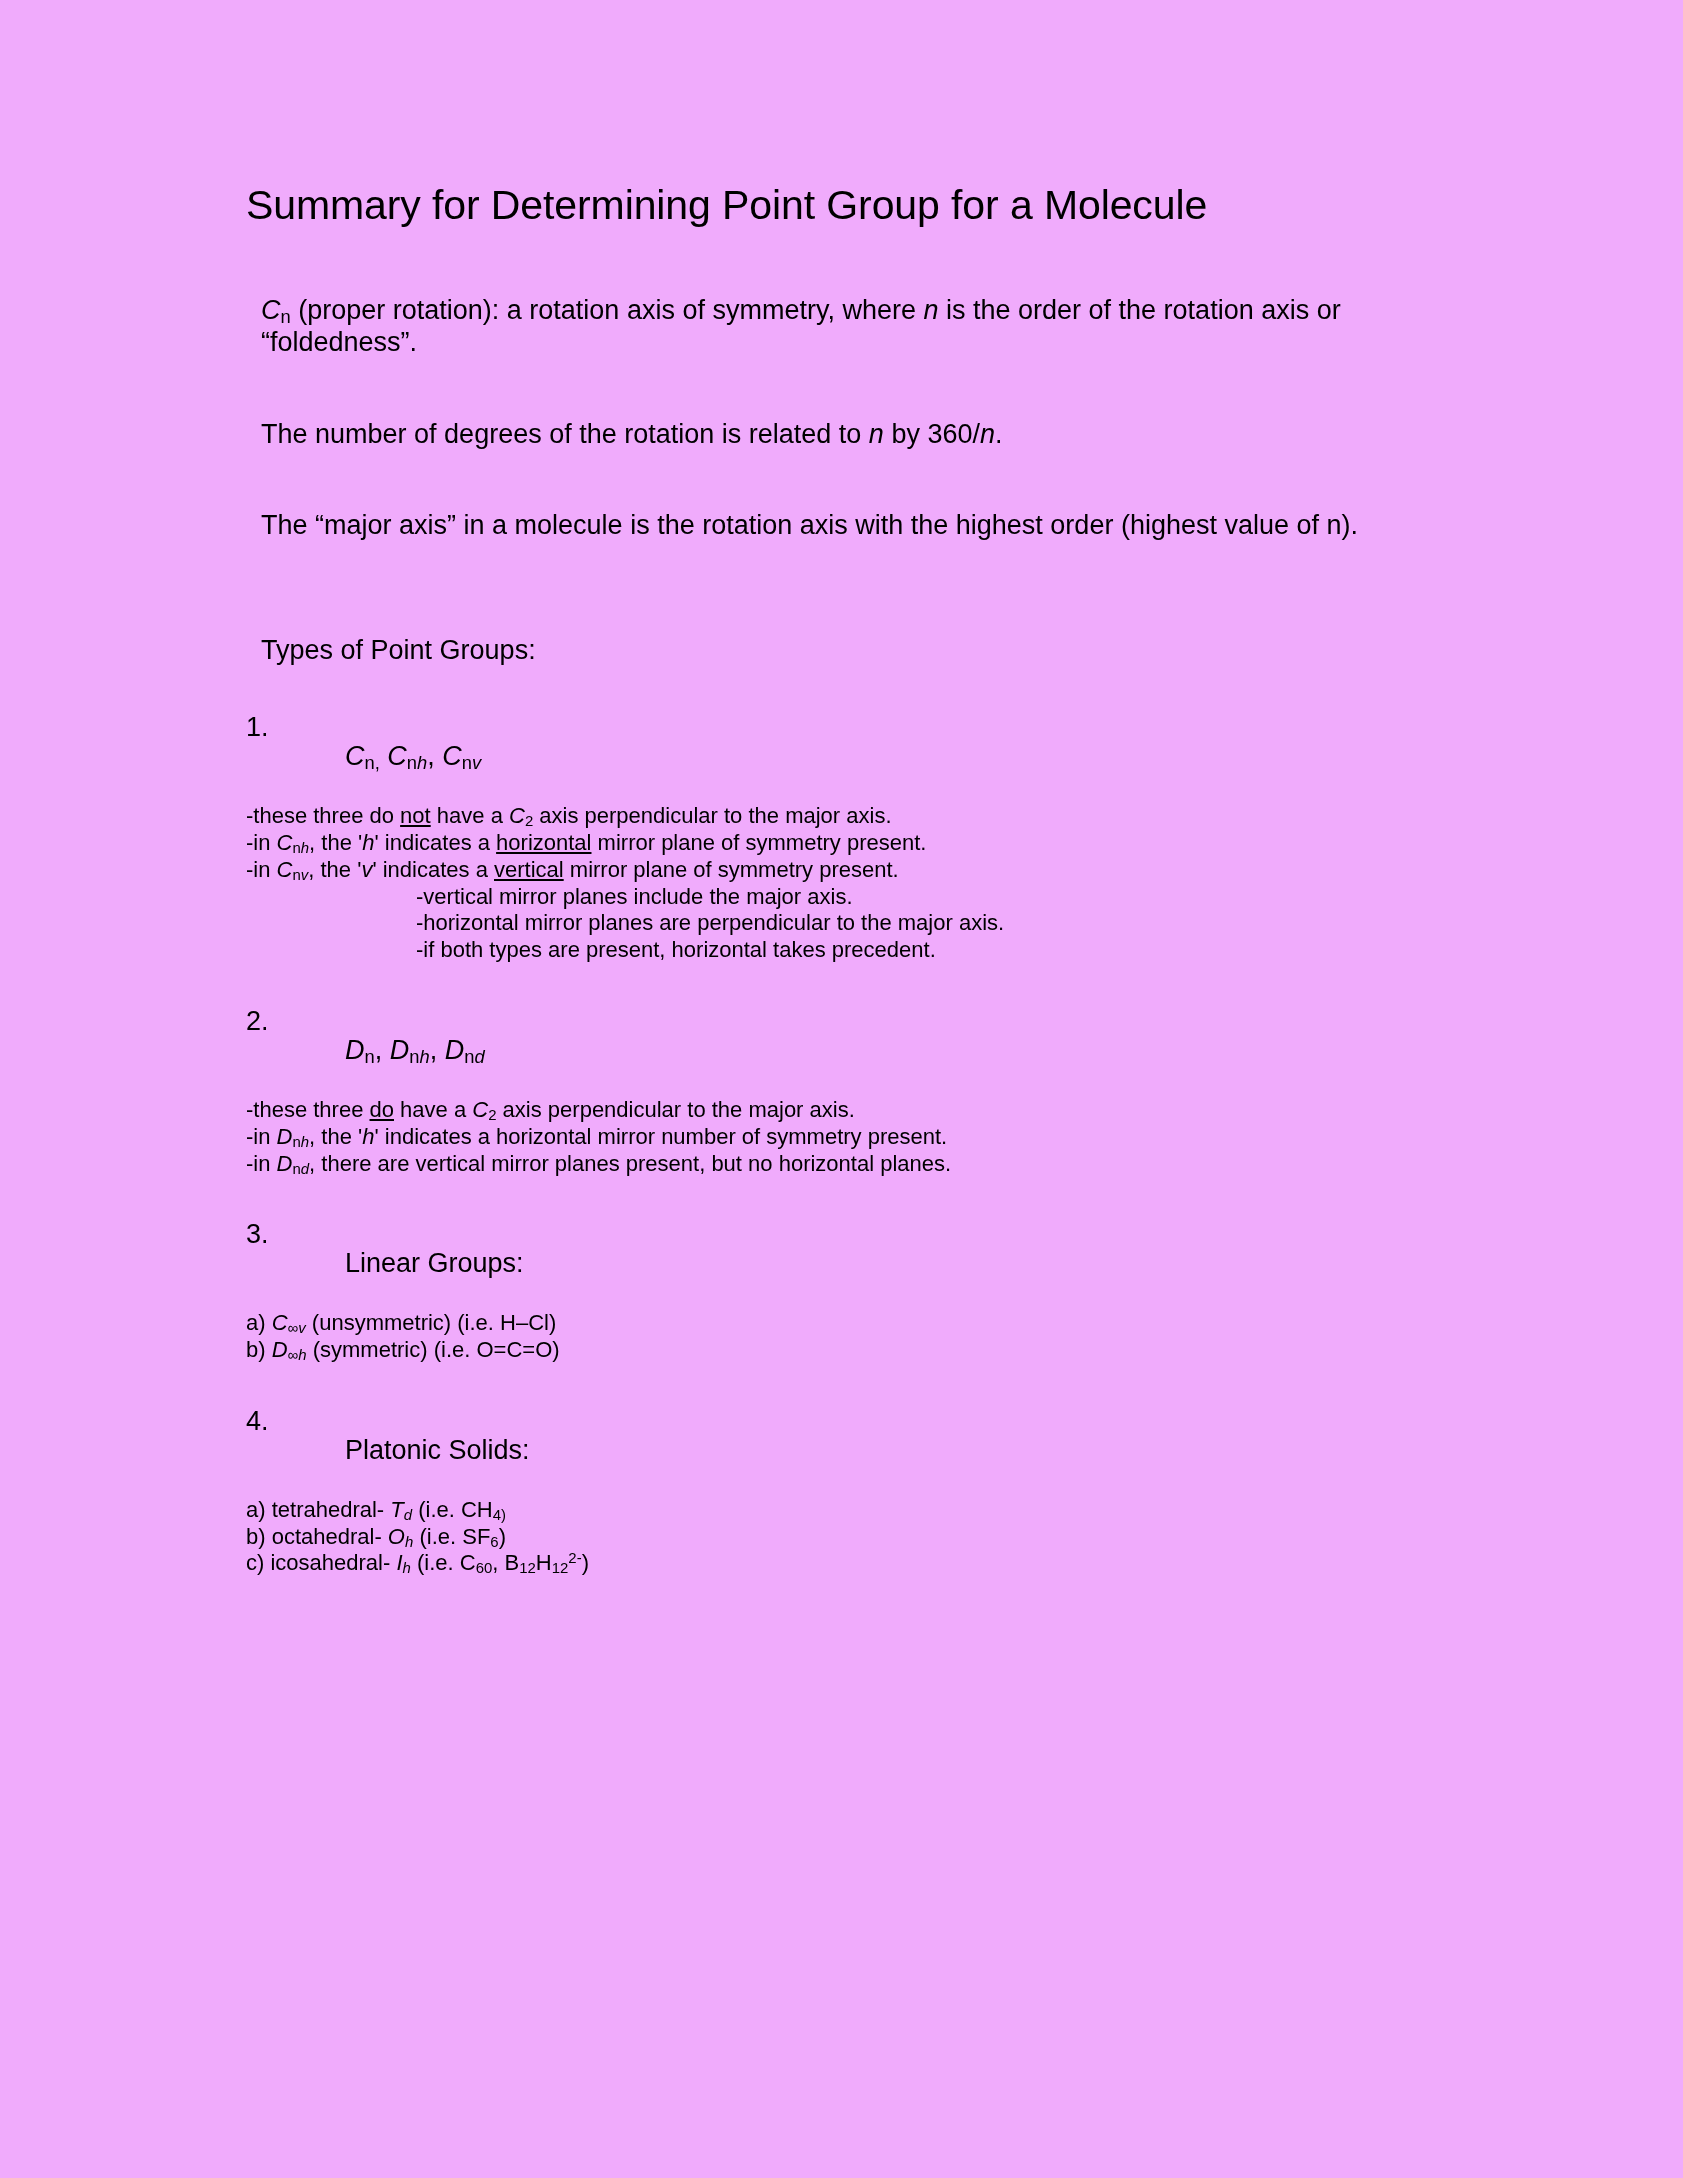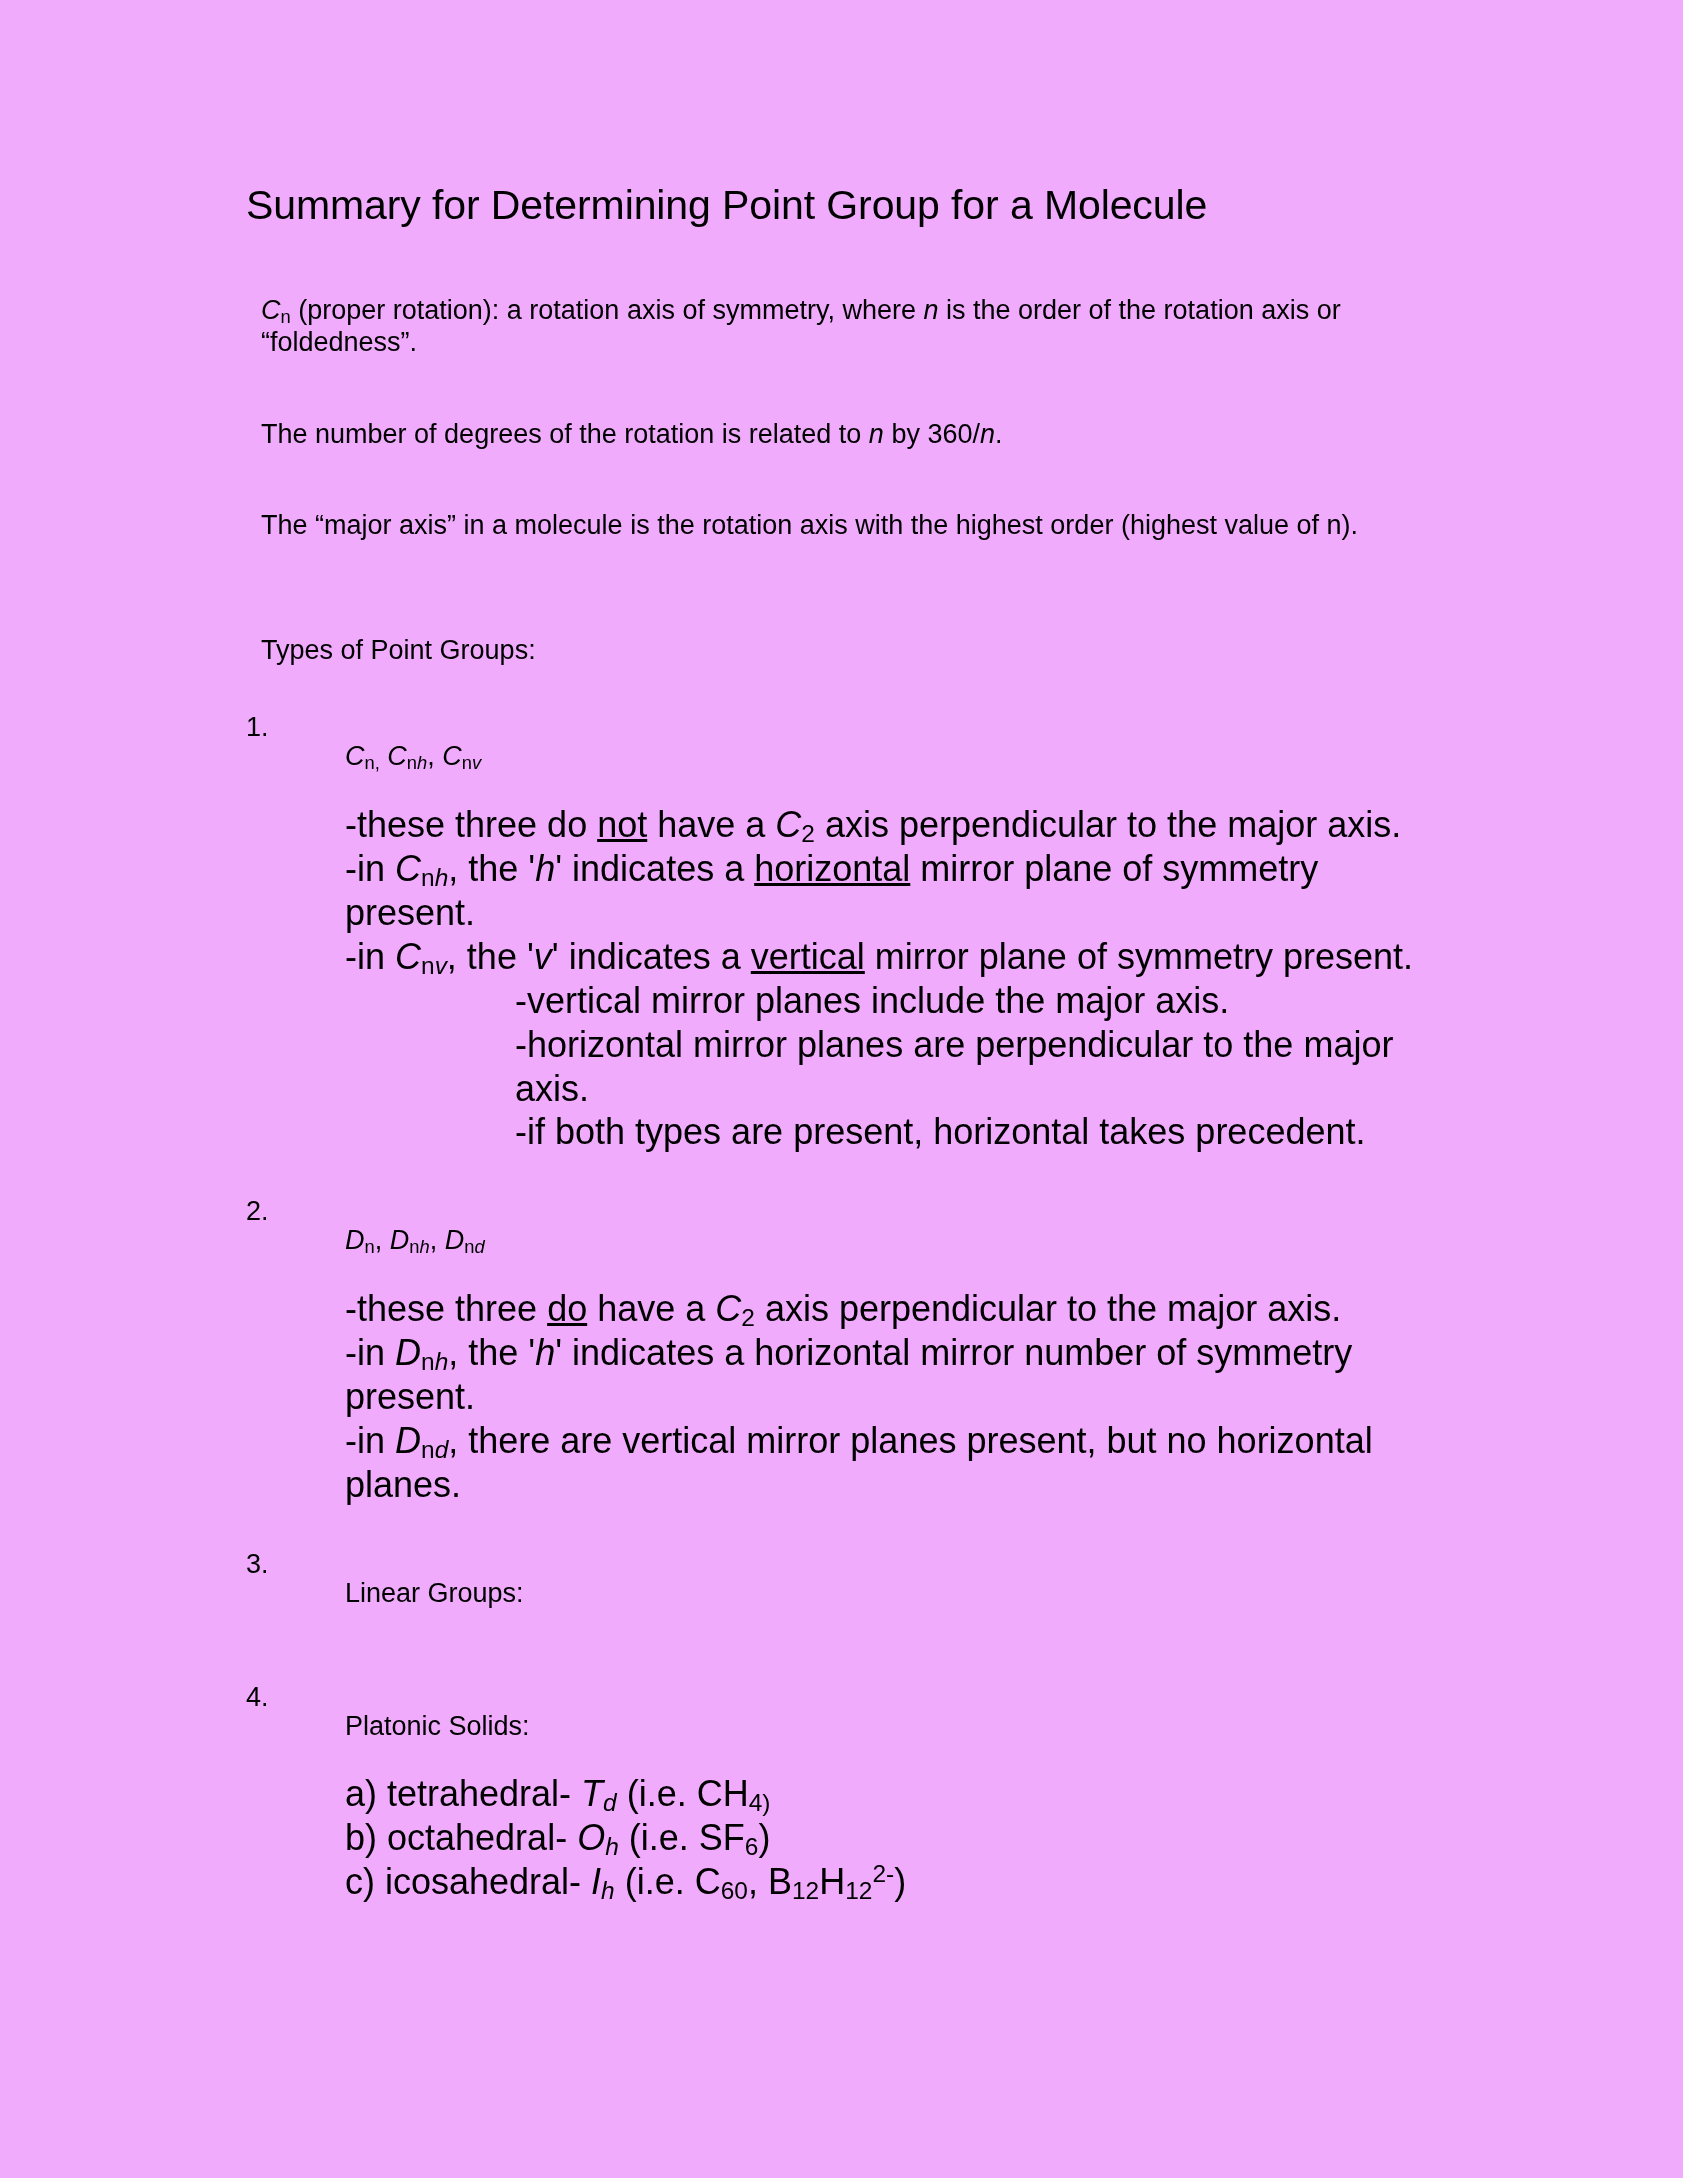--- a/index.html
+++ b/index.html
@@ -57,22 +57,21 @@
   .listnum {
     width: 99px;
     flex: 0 0 99px;
   }
   .listbody {
     flex: 1 1 auto;
     margin-top: 29px;
   }
 
   .sub {
-    margin-left: 99px;
-    font-size: 36px;
+    font-size: 22px;
     line-height: 1.22;
   }
   .sub2 {
     margin-left: 170px;
   }
 
   .ital { font-style: italic; }
   .und  { text-decoration: underline; }
 
   sub {
@@ -168,20 +167,28 @@
     <div class="gap-md"></div>
     <div class="gap-xs"></div>
 
     <div class="listrow">
       <div class="listnum">3.</div>
       <div class="listbody">Linear Groups:</div>
     </div>
 
     <div class="gap-md"></div>
 
+    <div class="sub">
+      <div>
+        <span>a) </span><span class="ital">C</span><sub><span>∞</span><span class="ital">v</span></sub><span> (unsymmetric) (i.e. H–Cl)</span>
+      </div>
+      <div>
+        <span>b) </span><span class="ital">D</span><sub><span>∞</span><span class="ital">h</span></sub><span> (symmetric) (i.e. O=C=O)</span>
+      </div>
+    </div>
 
     <div class="gap-md"></div>
     <div class="gap-xs"></div>
 
     <div class="listrow">
       <div class="listnum">4.</div>
       <div class="listbody">Platonic Solids:</div>
     </div>
 
     <div class="gap-md"></div>

